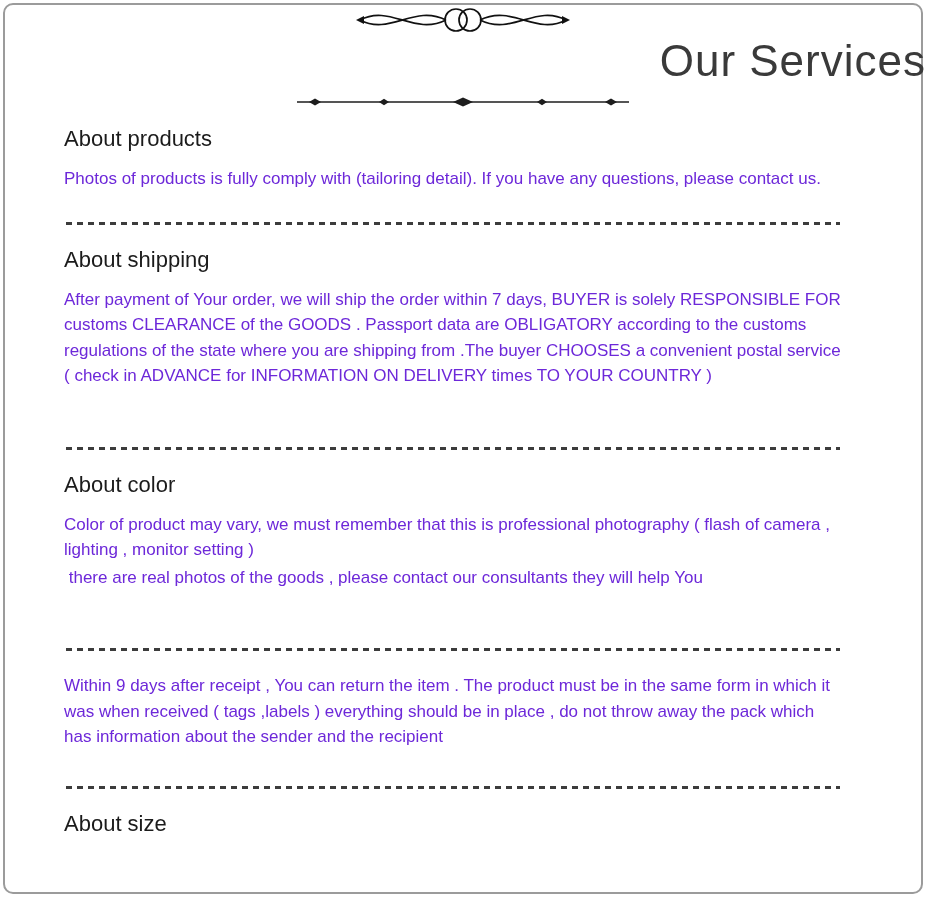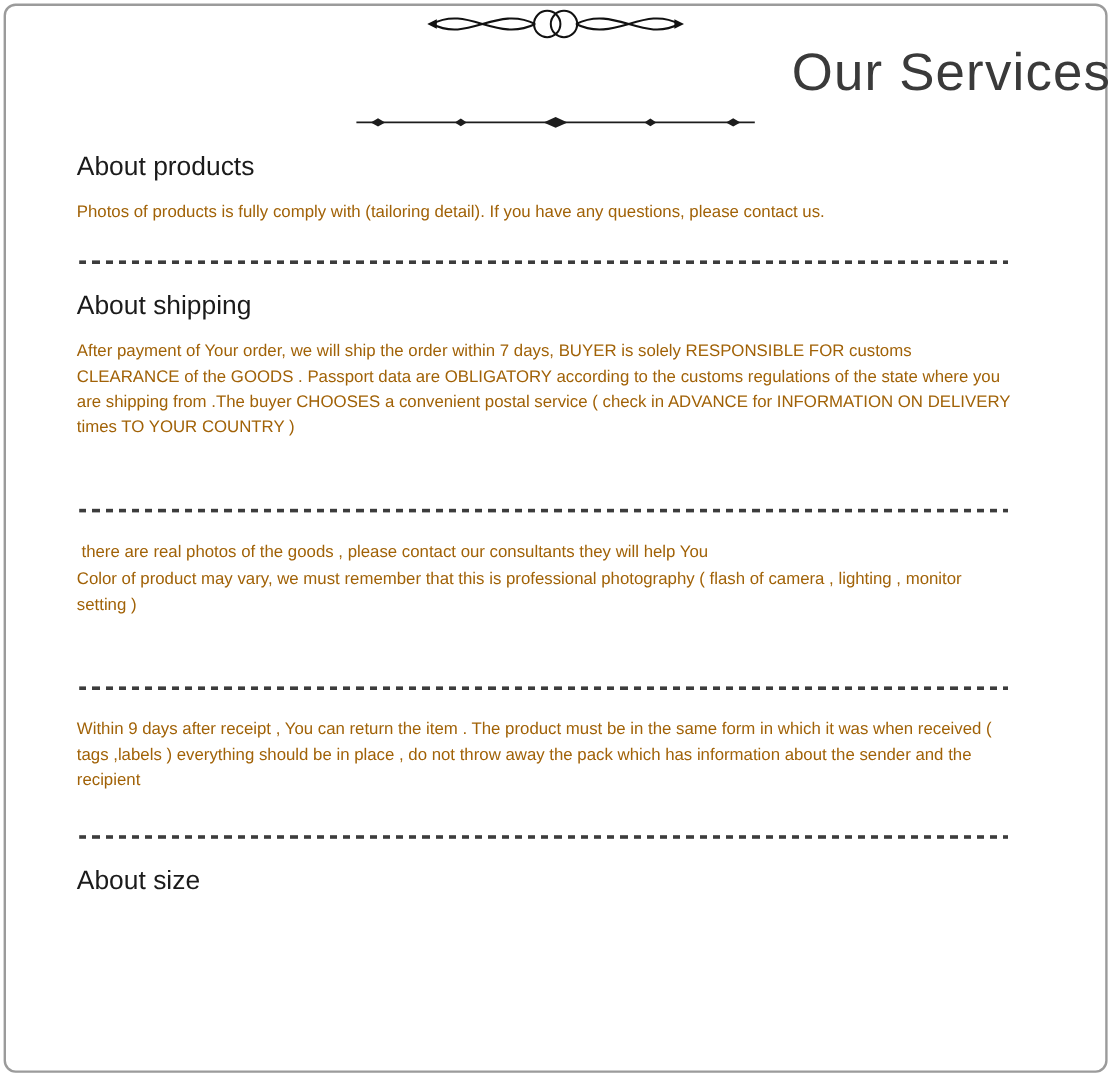--- a/index.html
+++ b/index.html
@@ -53,22 +53,22 @@
   .sections {
     padding: 0 84px 0 64px;
   }
   .section-heading {
     font-size: 22px;
     color: #1b1b1b;
     font-weight: 400;
     margin: 0 0 14px 0;
   }
   .section-body {
-    font-size: 14px;
-    color: #a16207;
+    font-size: 17px;
+    color: #6d28d9;
     line-height: 1.5;
     margin: 0 0 2px 0;
     max-width: 806px;
     white-space: pre-wrap;
   }
   .section-body + .section-body {
     margin-top: 0;
   }
   .sep {
     height: 3px;
@@ -133,22 +133,23 @@
 
       <div class="section s-shipping">
         <h2 class="section-heading">About shipping</h2>
         <p class="section-body">After payment of Your order, we will ship the order within 7 days, BUYER is solely RESPONSIBLE FOR customs CLEARANCE of the GOODS . Passport data are OBLIGATORY according to the customs regulations of the state where you are shipping from .The buyer CHOOSES a convenient postal service ( check in ADVANCE for INFORMATION ON DELIVERY times TO YOUR COUNTRY )</p>
       </div>
 
       <div class="gap-md"></div>
       <div class="sep"></div>
 
       <div class="section s-color">
+        <h2 class="section-heading">About color</h2>
+        <p class="section-body">Color of product may vary, we must remember that this is professional photography ( flash of camera , lighting , monitor setting )</p>
         <p class="section-body"> there are real photos of the goods , please contact our consultants they will help You</p>
-        <p class="section-body">Color of product may vary, we must remember that this is professional photography ( flash of camera , lighting , monitor setting )</p>
       </div>
 
       <div class="gap-md"></div>
       <div class="sep"></div>
 
       <div class="section s-return">
         <p class="section-body">Within 9 days after receipt , You can return the item . The product must be in the same form in which it was when received ( tags ,labels ) everything should be in place , do not throw away the pack which has information about the sender and the recipient</p>
       </div>
 
       <div class="gap-sm"></div>

